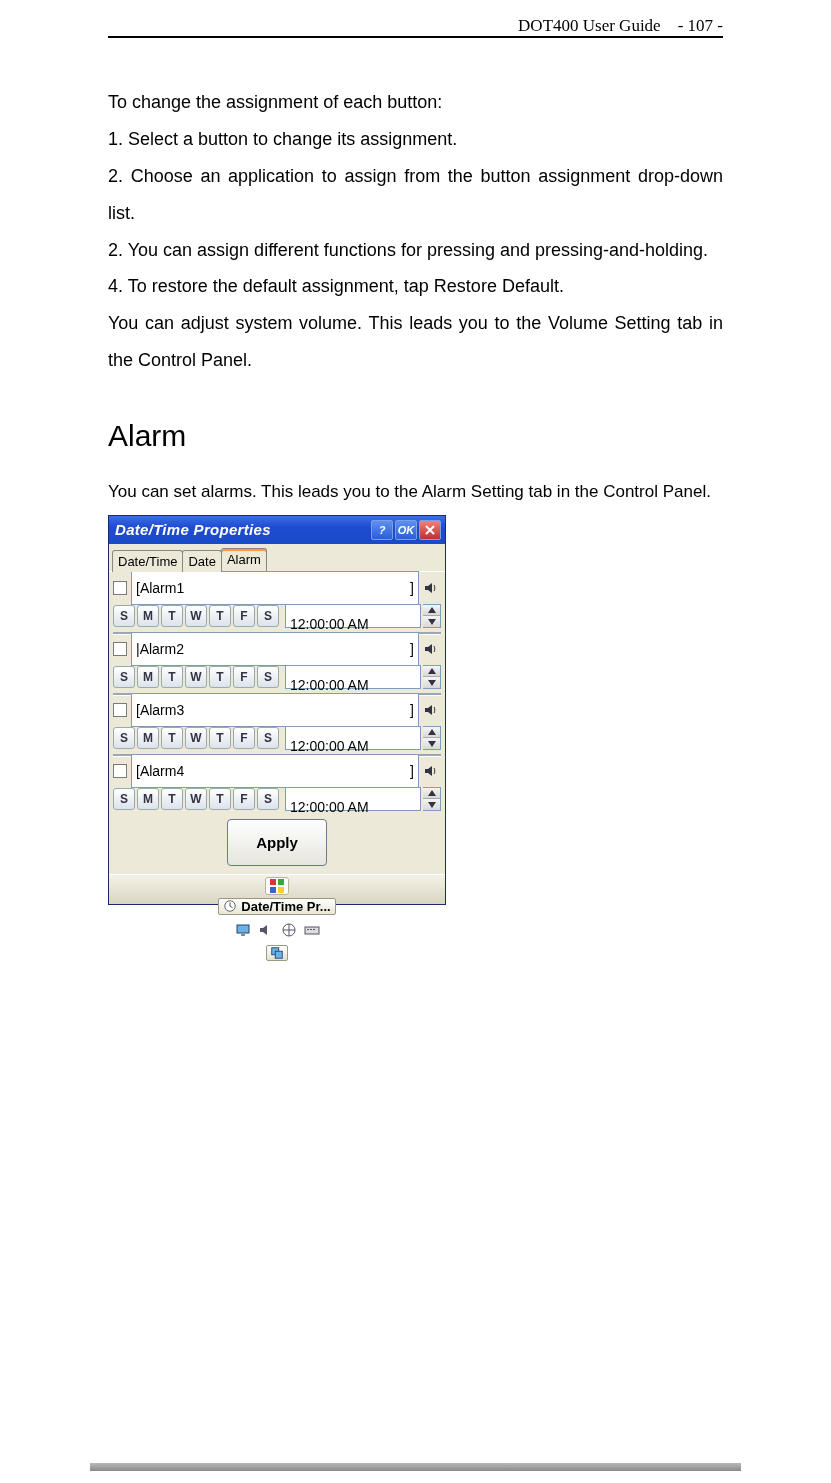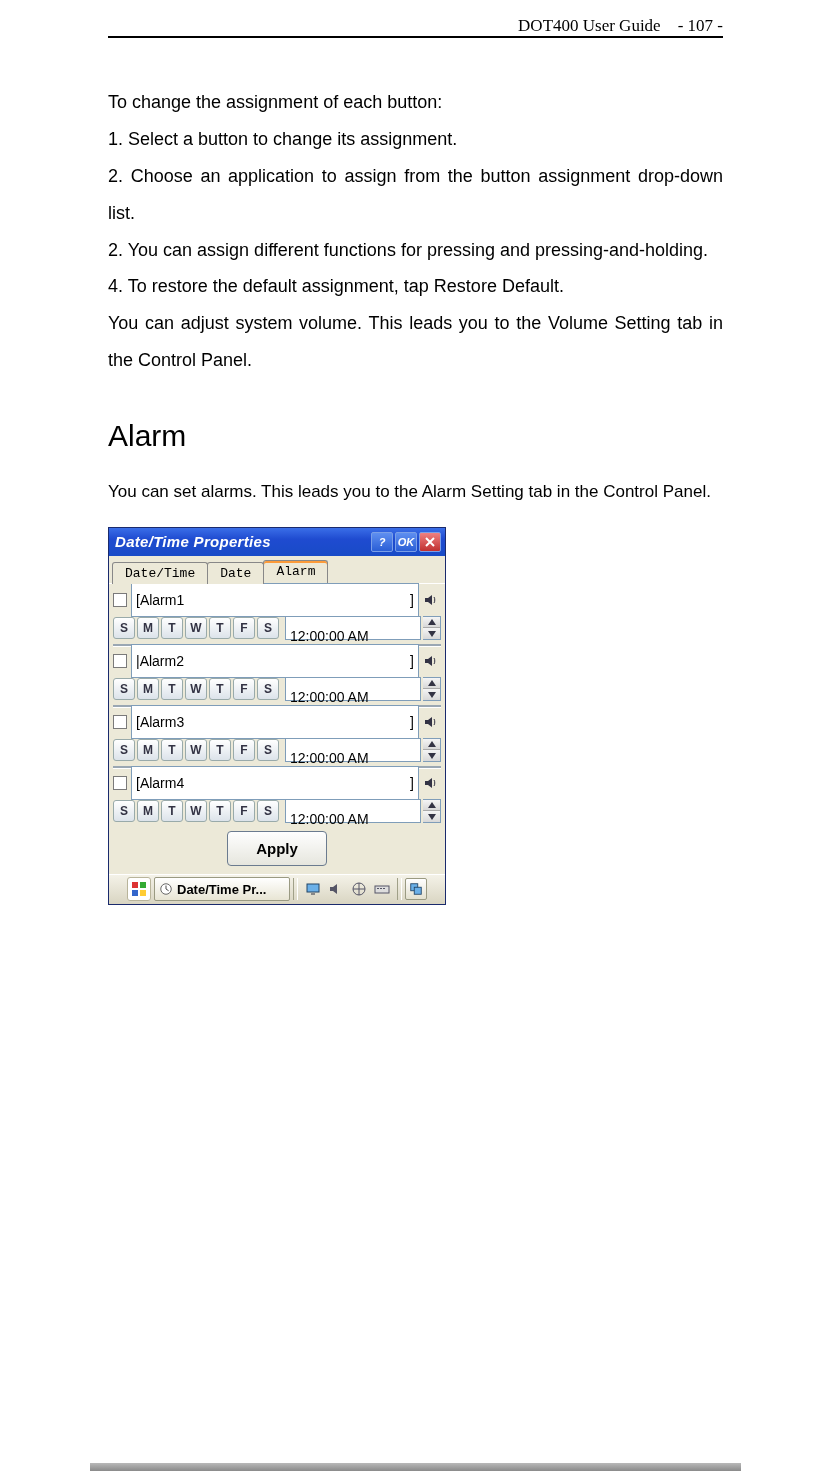--- a/index.html
+++ b/index.html
@@ -35,21 +35,21 @@
   .body-text { font-size: 18px; line-height: 2.05; }
   .body-text p { text-align: justify; }
   .body-tight { font-size: 17px; line-height: 1.75; }
   .body-tight p { text-align: justify; }
   h2.volume { font-size: 30px; font-weight: normal; font-family: Verdana, Geneva, sans-serif; margin-top: 78px; margin-bottom: 24px; }
   h2.alarm  { font-size: 30px; font-weight: normal; font-family: Verdana, Geneva, sans-serif; margin-top: 40px; margin-bottom: 24px; }
 
   
   .device {
     width: 338px;
-    margin-top: 20px;
+    margin-top: 8px;
     border: 1px solid #1a2a6c;
     background: #ece9d8;
     font-family: Tahoma, sans-serif;
     font-size: 14px;
   }
   .titlebar {
     height: 28px;
     background: linear-gradient(#3a6ee8,#1f4bd0 40%,#184bc7);
     display: flex;
     align-items: center;
@@ -76,30 +76,29 @@
   .tb-btn.close svg { width:10px; height:10px; }
   .tab-strip {
     display:flex;
     align-items:flex-end;
     padding: 3px 3px 0 3px;
     background:#ece9d8;
     border-bottom:1px solid #fff;
     height:28px;
   }
   .tab {
-    padding: 3px 12px;
+    padding: 3px 5px;
     font-size:13px;
     background:#ece9d8;
     border:1px solid #888;
     border-bottom:none;
     border-radius:3px 3px 0 0;
     position:relative;
     top:1px;
     margin-right:-1px;
-    font-family:Liberation Mono, monospace;
   }
   .tab.active {
     background:#ece9d8;
     border-color:#888;
     z-index:2;
     top:0;
     padding-bottom:4px;
     box-shadow: inset 0 2px 0 #fc9b3a;
   }
   .alarm-block {
@@ -131,28 +130,29 @@
   .spinner {
     width:18px; height:24px; border:1px solid #7f9db9; border-left:none;
     display:flex; flex-direction:column;
   }
   .spinner div{ flex:1; background:linear-gradient(#f5f5f5,#d8d8d8); display:flex;align-items:center;justify-content:center;}
   .spinner div:first-child{border-bottom:1px solid #aaa;}
   .spinner svg{width:8px;height:6px;}
   .sep { height:2px; background:#9aa7b3; margin:2px 0; box-shadow:0 1px 0 #fff;}
   .apply-row{ display:flex; justify-content:center; padding:6px 0 8px 0;}
   .apply-btn{
-    padding:8px 28px; font-size:15px; font-weight:bold;
+    padding:14px 28px; font-size:15px; font-weight:bold;
     border:1px solid #6b7b8f; border-radius:4px;
     background:linear-gradient(#fefefe,#e6e6de);
   }
   .taskbar{
     height:30px; background:linear-gradient(#f4f2e8,#d9d5c2);
-    display:flex; align-items:center; padding:2px 18px; gap:3px;
+    display:flex; align-items:center; padding:2px 3px; gap:3px;
     border-top:1px solid #fff;
+    flex-direction:column;
   }
   .start{ width:24px;height:24px;border-radius:3px;border:1px solid #b8b49a;background:#fff;display:flex;align-items:center;justify-content:center;}
   .start svg{width:16px;height:16px;}
   .task{
     flex:1; height:24px; border:1px solid #9a9a82; border-radius:2px;
     background:linear-gradient(#fff,#e8e5d4);
     display:flex;align-items:center; padding:0 4px; font-size:13px; font-weight:bold;
     gap:4px;
   }
   .tray{ display:flex; gap:5px; padding:0 3px; align-items:center;}

